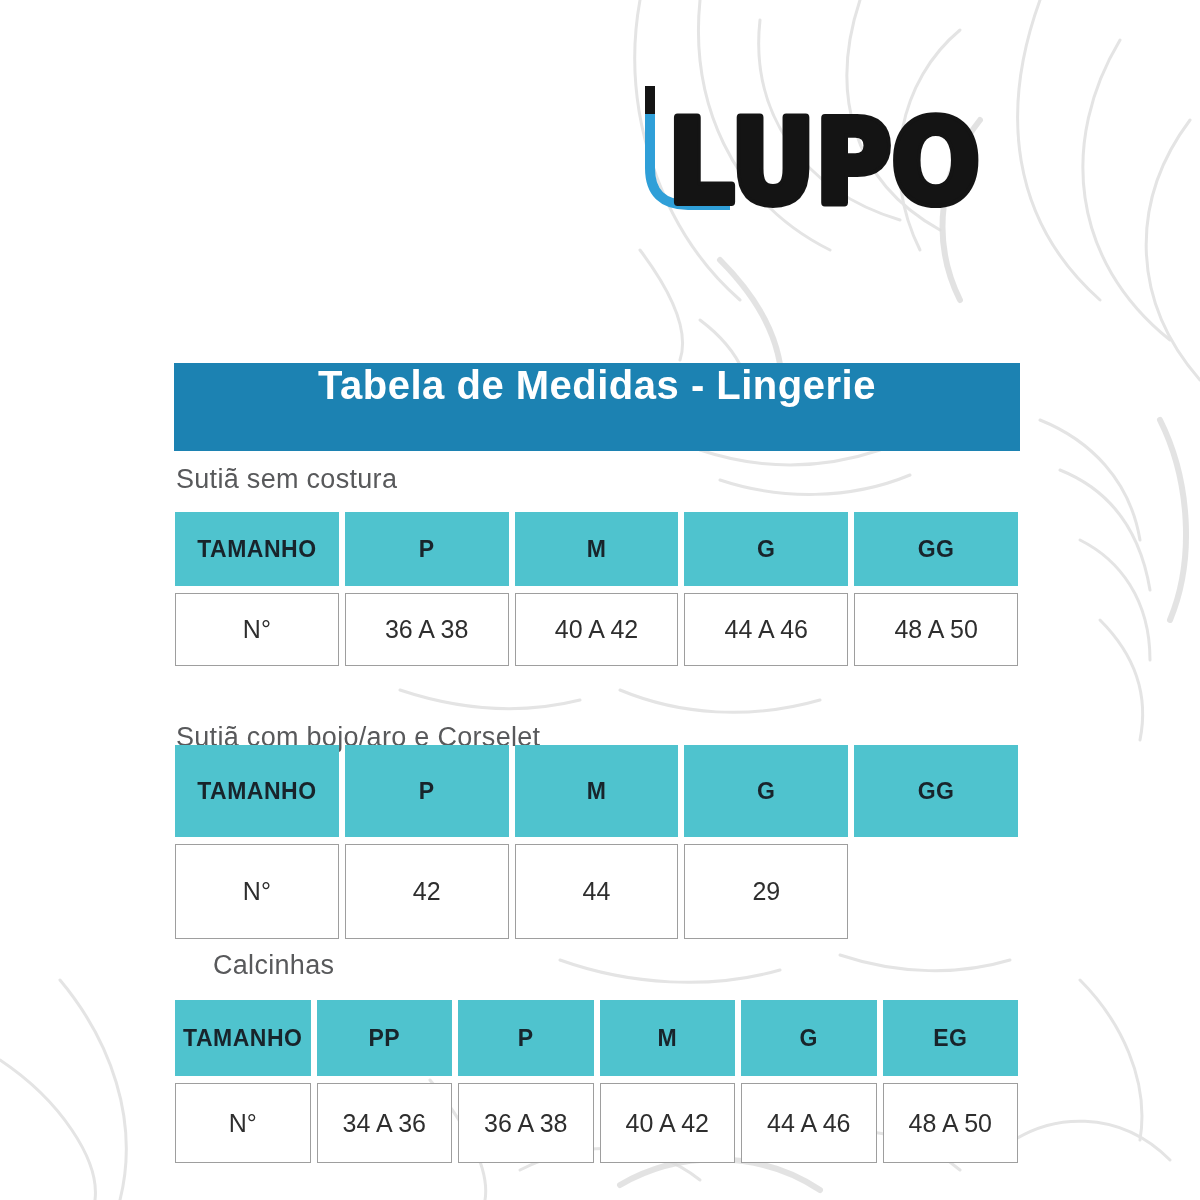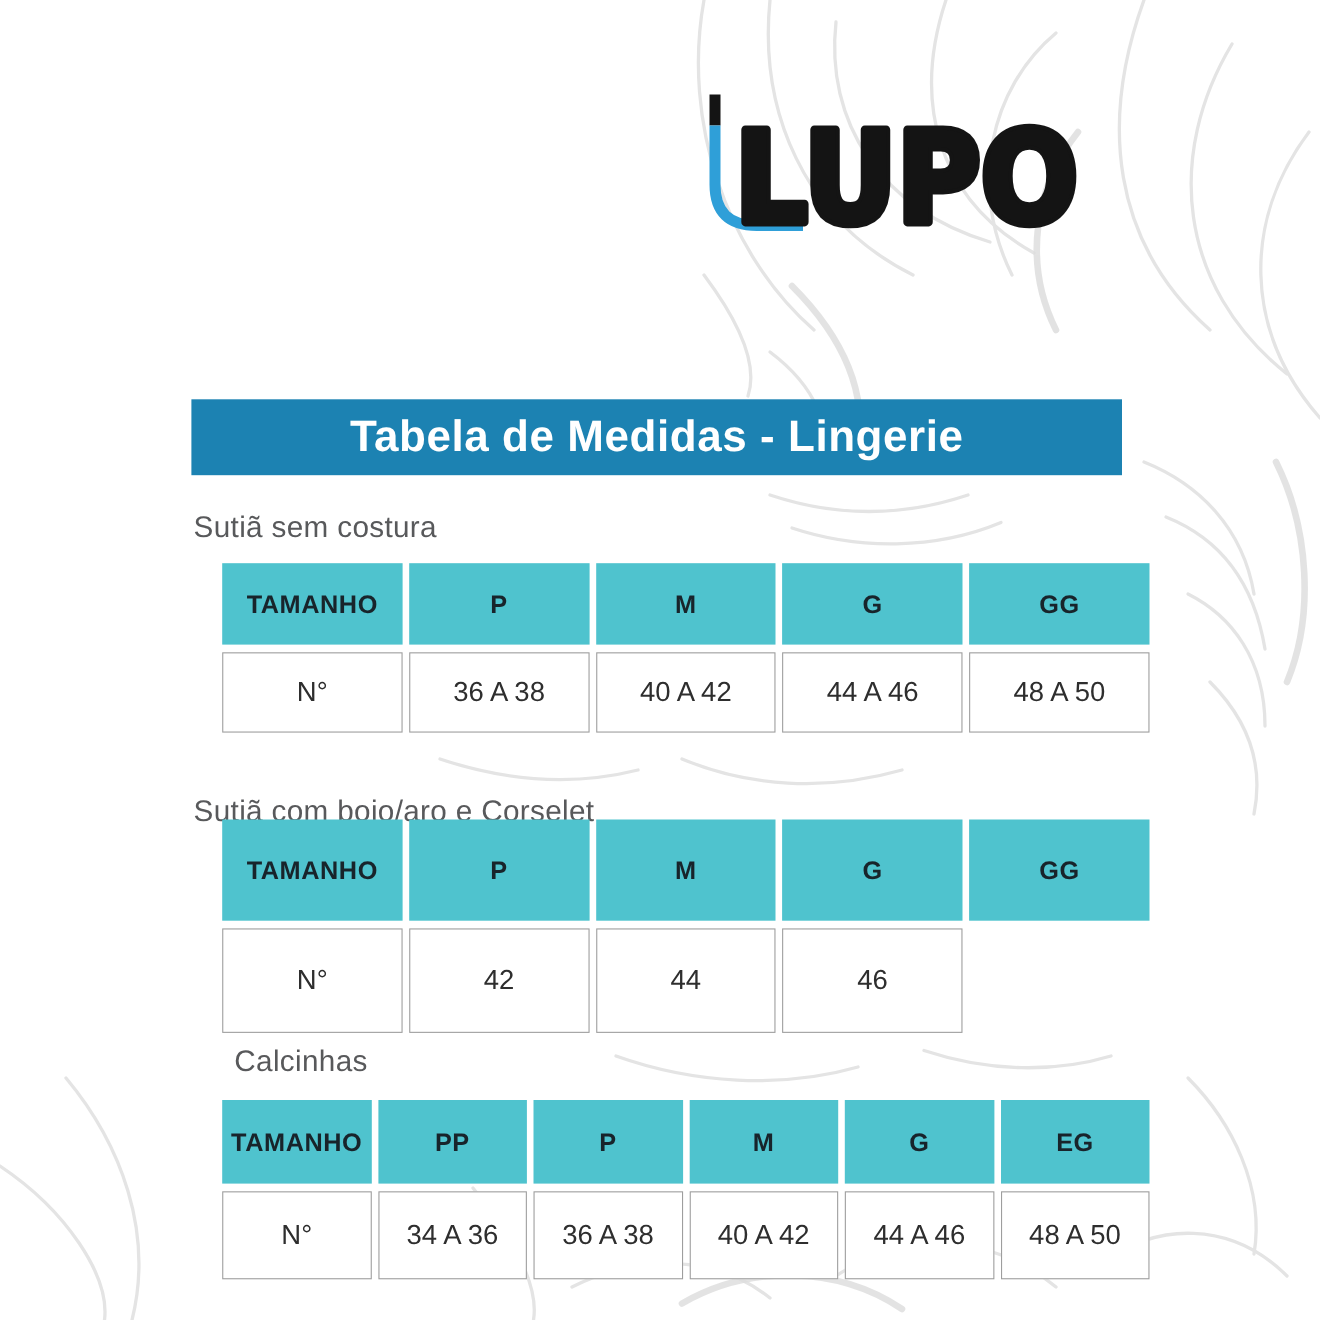--- a/index.html
+++ b/index.html
@@ -17,42 +17,42 @@
   .logo-tick{stroke:var(--logo-text-color,#141414);stroke-width:10;fill:none;}
   .logo-text{
     fill:var(--logo-text-color,#141414);
     stroke:var(--logo-text-color,#141414);
     stroke-width:8;paint-order:stroke;stroke-linejoin:round;
     font-family:"DejaVu Sans", sans-serif;font-weight:bold;font-size:115px;
   }
 
   
   .banner{
-    left:174px;top:363px;width:846px;height:69px;
+    left:174px;top:363px;width:846px;height:88px;
     background:var(--banner-bg,#1c82b2);
-    display:flex;align-items:center;justify-content:center;
+    display:flex;align-items:flex-start;justify-content:center;
   }
   .banner span{
     color:var(--banner-text,#ffffff);
     font-size:40px;font-weight:bold;letter-spacing:0.5px;
   }
 
   
   .section-title{
     left:176px;color:var(--section-title-color,#58595b);
     font-size:27px;letter-spacing:0.3px;
   }
   #title-0{top:464px;}
   #title-1{top:722px;}
   #title-2{top:950px;margin-left:37px;}
 
   
   .size-table{
     left:175px;width:843px;display:grid;
-    column-gap:6px;row-gap:7px;margin-left:27px;
+    column-gap:6px;row-gap:7px;
   }
   #table-0{top:512px;grid-template-rows:74px 73px;}
   #table-1{top:745px;grid-template-rows:92px 95px;}
   #table-2{top:1000px;grid-template-rows:76px 80px;}
 
   .header-cell{
     background:var(--header-teal,#4fc3ce);
     display:flex;align-items:center;justify-content:center;
     font-weight:bold;font-size:23px;letter-spacing:0.5px;
     color:var(--header-text,#18242b);
@@ -136,21 +136,21 @@
 <div class="layer section-title" id="title-1">Sutiã com bojo/aro e Corselet</div>
 <div class="layer size-table" id="table-1" style="grid-template-columns: repeat(5, 1fr);">
     <div class="header-cell">TAMANHO</div>
     <div class="header-cell">P</div>
     <div class="header-cell">M</div>
     <div class="header-cell">G</div>
     <div class="header-cell">GG</div>
     <div class="data-cell">N°</div>
     <div class="data-cell">42</div>
     <div class="data-cell">44</div>
-    <div class="data-cell">46</div>
+    <div class="data-cell">29</div>
   </div>
 
 <div class="layer section-title" id="title-2">Calcinhas</div>
 <div class="layer size-table" id="table-2" style="grid-template-columns: repeat(6, 1fr);">
     <div class="header-cell">TAMANHO</div>
     <div class="header-cell">PP</div>
     <div class="header-cell">P</div>
     <div class="header-cell">M</div>
     <div class="header-cell">G</div>
     <div class="header-cell">EG</div>

